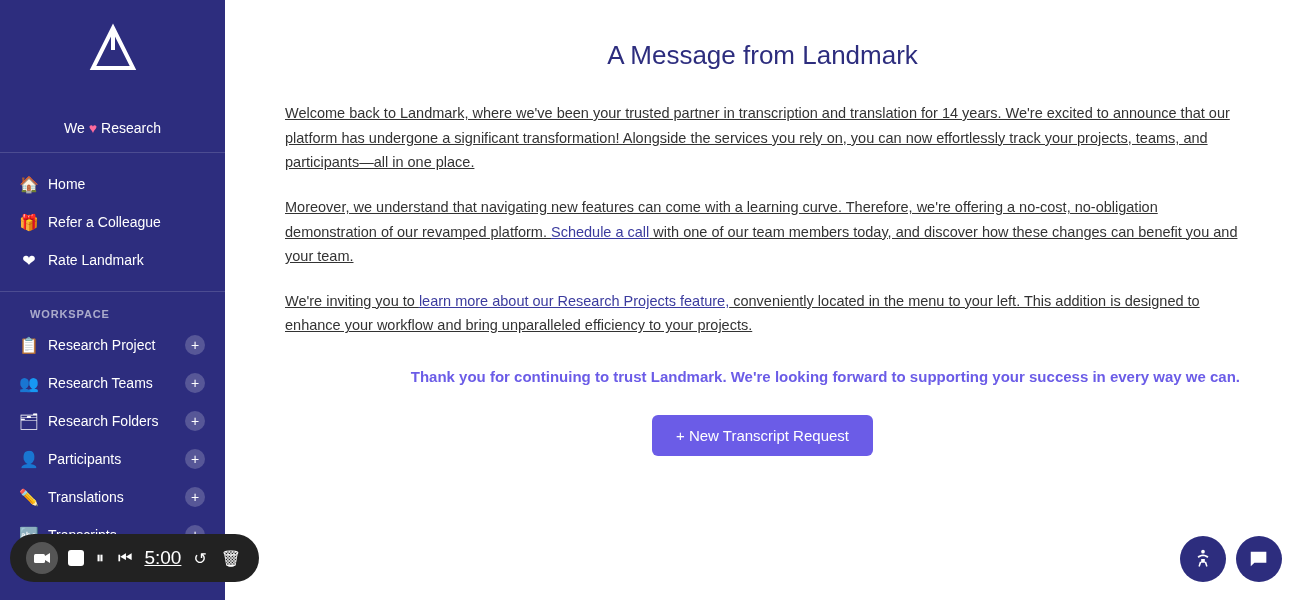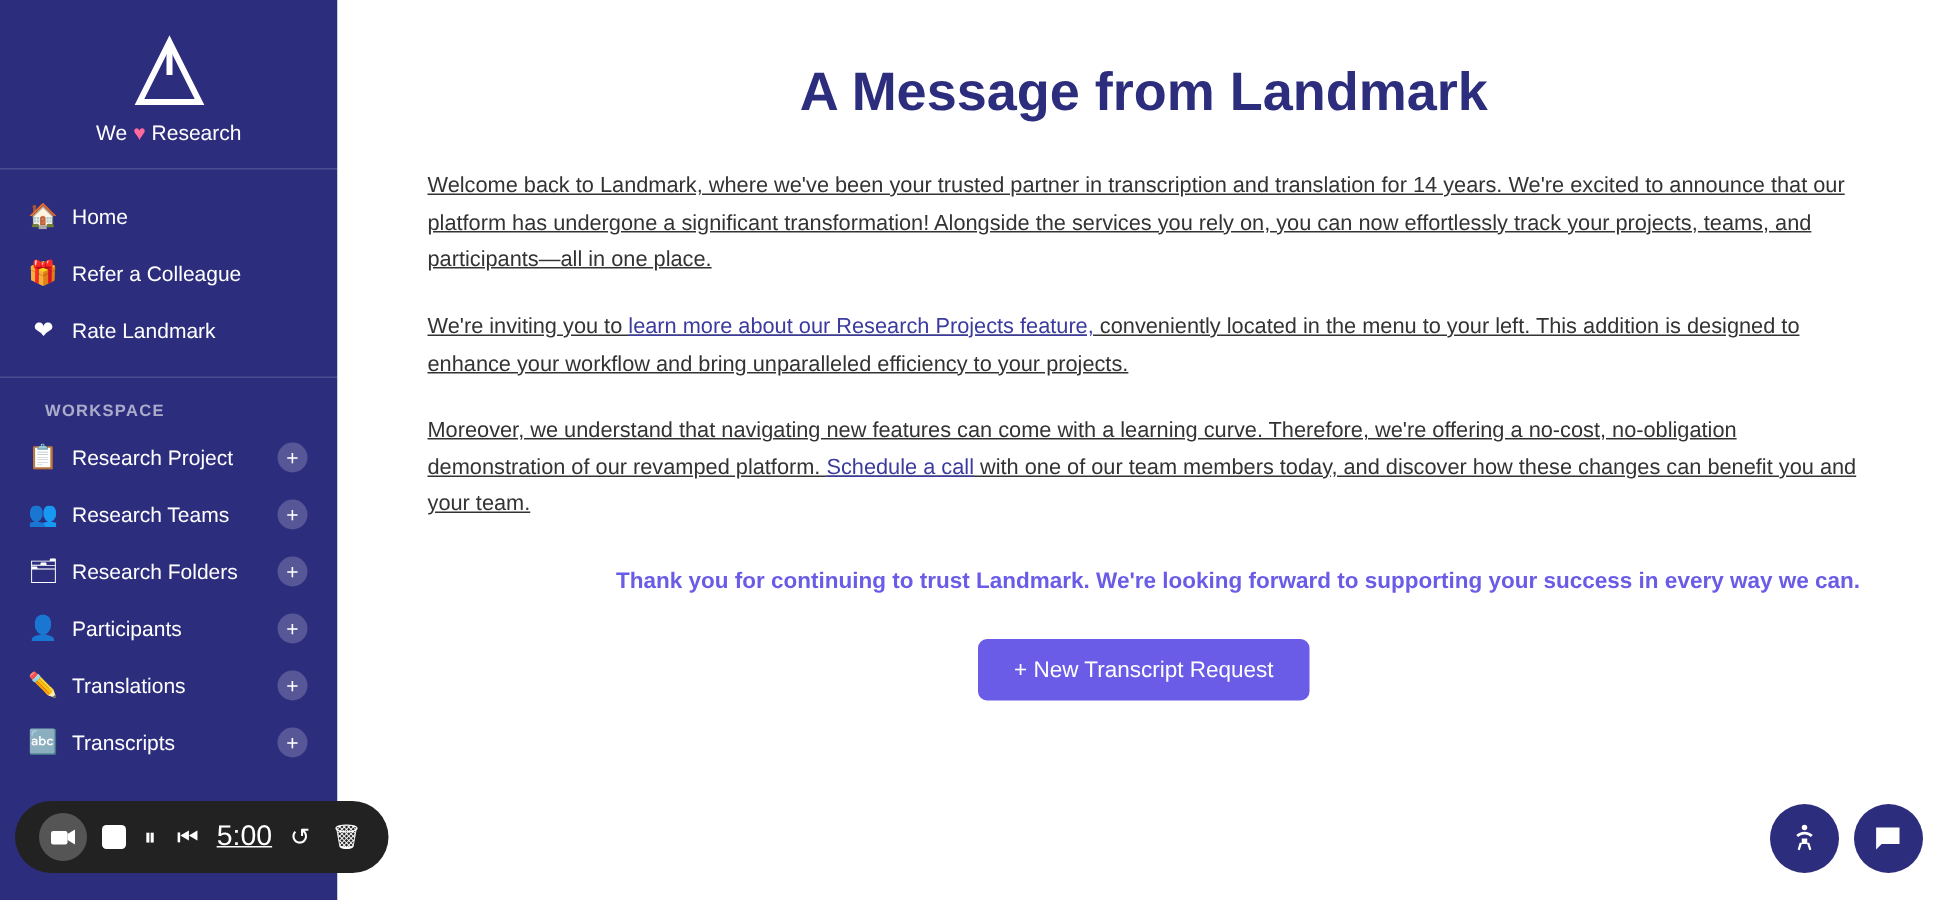--- a/index.html
+++ b/index.html
@@ -16,20 +16,21 @@
       padding: 0;
       overflow-y: auto;
     }
 
     .sidebar-logo {
       display: flex;
       flex-direction: column;
       align-items: center;
       padding: 20px 16px 16px;
       border-bottom: 1px solid rgba(255,255,255,0.15);
+      gap: 40px;
     }
 
     .sidebar-brand {
       font-size: 14px;
       color: #fff;
       display: flex;
       align-items: center;
       gap: 4px;
     }
 
@@ -97,22 +98,22 @@
     
     #main {
       flex: 1;
       background: #fff;
       overflow-y: auto;
       padding: 40px 60px 40px 60px;
       position: relative;
     }
 
     .page-title {
-      font-size: 36px;
-      font-weight: 700;
+      font-size: 26px;
+      font-weight: 400;
       color: #2d2d7e;
       text-align: center;
       margin-bottom: 30px;
     }
 
     .content-paragraph {
       font-size: 14.5px;
       color: #333;
       line-height: 1.7;
       margin-bottom: 20px;
@@ -303,25 +304,25 @@
     </div>
   </div>
 </div>
 
 <div id="main">
   <h1 class="page-title">A Message from Landmark</h1>
 
   <p class="content-paragraph">Welcome back to Landmark, where we've been your trusted partner in transcription and translation for 14 years. We're excited to announce that our platform has undergone a significant transformation! Alongside the services you rely on, you can now effortlessly track your projects, teams, and participants—all in one place.</p>
 
   <p class="content-paragraph">
+    <span>Moreover, we understand that navigating new features can come with a learning curve. Therefore, we're offering a no-cost, no-obligation demonstration of our revamped platform. </span><a class="link-blue">Schedule a call</a><span> with one of our team members today, and discover how these changes can benefit you and your team.</span>
+  </p>
+
+  <p class="content-paragraph">
     <span>We're inviting you to </span><a class="link-blue">learn more about our Research Projects feature,</a><span> conveniently located in the menu to your left. This addition is designed to enhance your workflow and bring unparalleled efficiency to your projects.</span>
-  </p>
-
-  <p class="content-paragraph">
-    <span>Moreover, we understand that navigating new features can come with a learning curve. Therefore, we're offering a no-cost, no-obligation demonstration of our revamped platform. </span><a class="link-blue">Schedule a call</a><span> with one of our team members today, and discover how these changes can benefit you and your team.</span>
   </p>
 
   <div class="thank-you-text">Thank you for continuing to trust Landmark. We're looking forward to supporting your success in every way we can.</div>
 
   <div class="cta-area">
     <button class="new-transcript-btn">+ New Transcript Request</button>
   </div>
 </div>
 
 <div class="media-controls">

